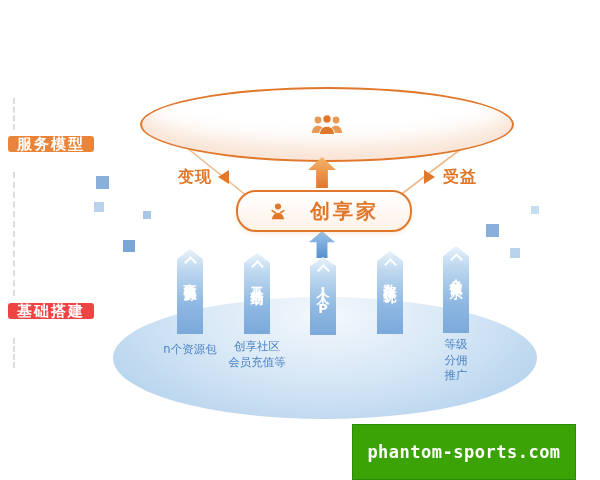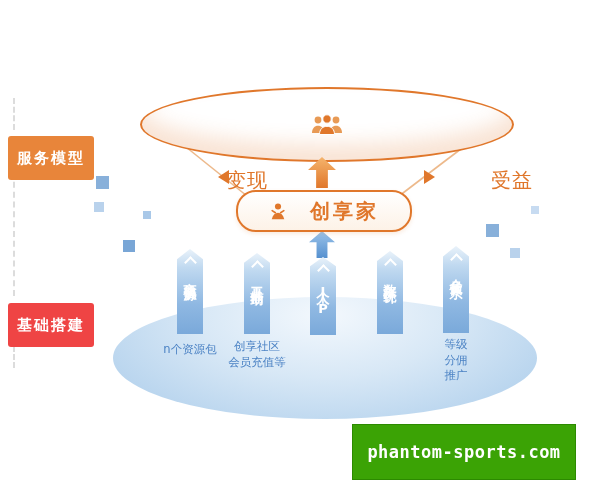--- a/index.html
+++ b/index.html
@@ -2,21 +2,21 @@
 <html><head>
 <meta charset="utf-8">
 <style>
   html,body{margin:0;padding:0;background:#fff;}
   .canvas{
     position:relative;width:600px;height:480px;background:#ffffff;overflow:hidden;
     font-family:"DejaVu Sans",sans-serif;
   }
   
   .side-box{
-    position:absolute;left:8px;width:86px;height:44px;border-radius:3px;
+    position:absolute;left:8px;width:86px;height:16px;border-radius:3px;
     color:#fff;font-size:15px;font-weight:bold;letter-spacing:2px;
     display:flex;align-items:center;justify-content:center;
   }
   .side-service{top:136px;background:#e8853a;}
   .side-foundation{top:303px;background:#ef4444;}
   .dash-line{position:absolute;left:13px;width:0;border-left:2px dashed #dcdcdc;}
   .dash-1{top:98px;height:32px;}
   .dash-2{top:172px;height:124px;}
   .dash-3{top:338px;height:30px;}
 
@@ -27,21 +27,21 @@
     background:#fff;
     box-shadow:inset 0 -16px 20px rgba(224,119,43,.20), inset 0 8px 12px rgba(255,255,255,1);
     display:flex;align-items:center;justify-content:center;gap:9px;
   }
   .top-ellipse .label{color:#e0772b;font-size:25px;font-weight:bold;letter-spacing:4px;}
 
   
   .overlay{position:absolute;left:0;top:0;width:600px;height:480px;pointer-events:none;}
 
   
-  .flow-label{position:absolute;color:#e0772b;font-size:20px;font-weight:normal;letter-spacing:1px;margin-left:48px;}
+  .flow-label{position:absolute;color:#e0772b;font-size:16px;font-weight:bold;letter-spacing:1px;}
   .flow-left{left:178px;top:167px;}
   .flow-right{left:443px;top:167px;}
   .tri{position:absolute;width:0;height:0;}
   .tri-left{left:218px;top:170px;border-top:7px solid transparent;border-bottom:7px solid transparent;border-right:11px solid #e0772b;}
   .tri-right{left:424px;top:170px;border-top:7px solid transparent;border-bottom:7px solid transparent;border-left:11px solid #e0772b;}
 
   
   .up-arrow{position:absolute;clip-path:polygon(50% 0%,100% 42%,71% 42%,71% 100%,29% 100%,29% 42%,0% 42%);}
   .up-orange{left:308px;top:157px;width:28px;height:31px;background:linear-gradient(180deg,#f5b46c,#e0772b);}
   .up-blue{left:309px;top:231px;width:26px;height:27px;background:linear-gradient(180deg,#9cc4ea,#5590cf);}

